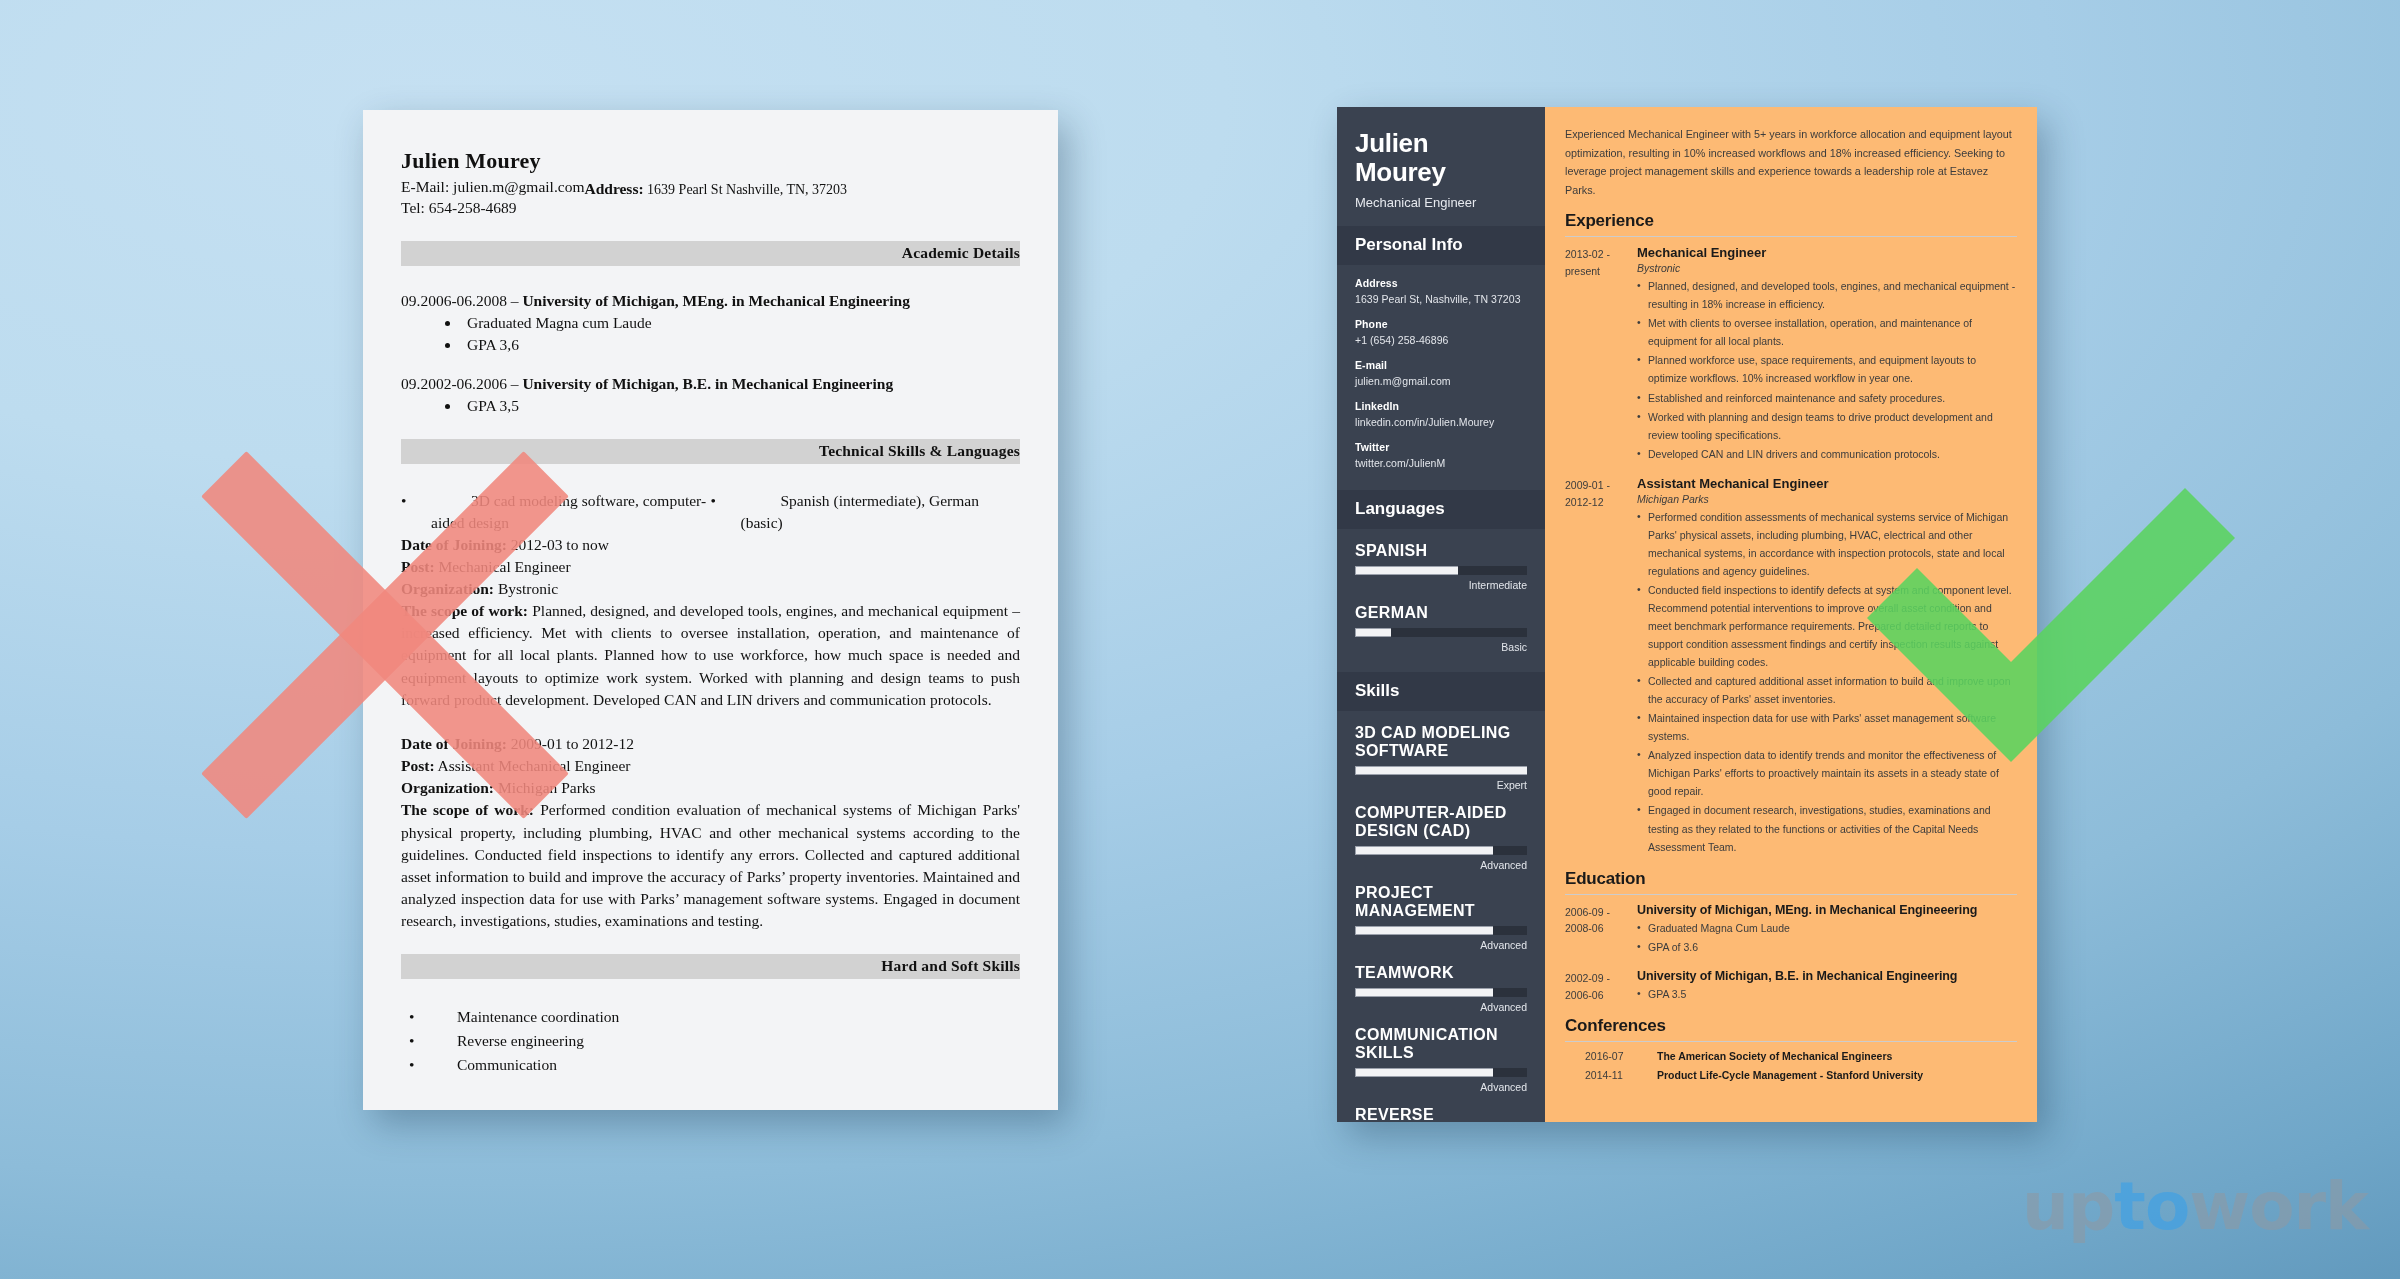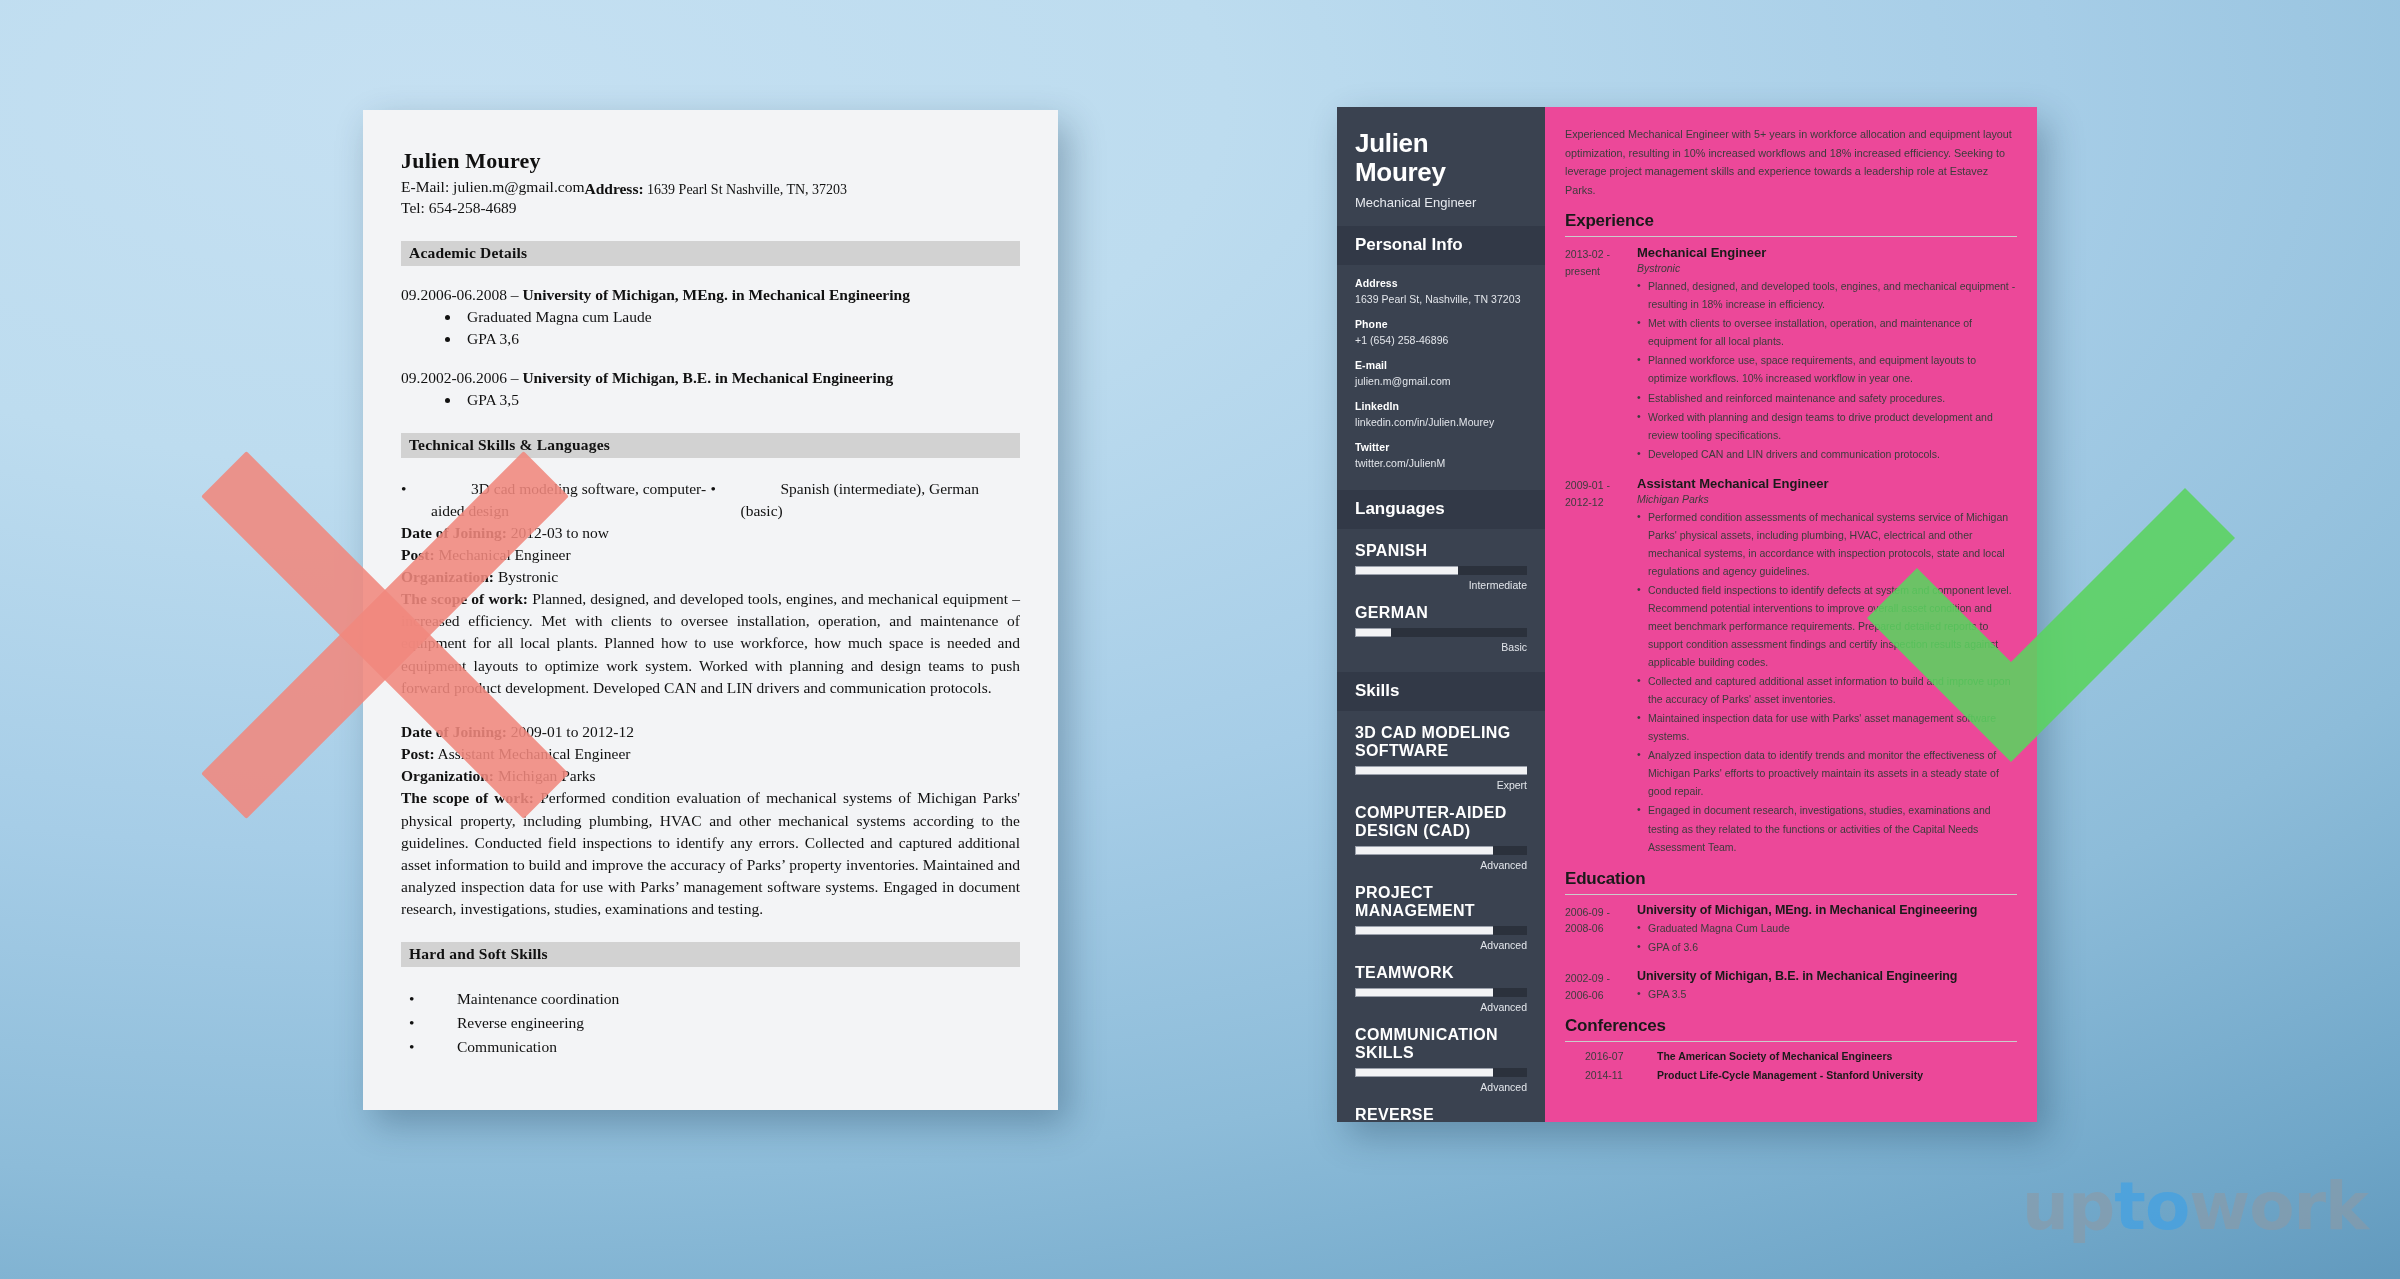--- a/index.html
+++ b/index.html
@@ -43,25 +43,25 @@
     align-items: flex-start;
     font-size: 15.5px;
     line-height: 1.35;
   }
   .bad-contact-left { }
   .bad-contact-right { padding-right: 30px; font-size: 14px; padding-top: 2px;}
   .bad-contact-right b { font-size: 15.5px; }
 
   .bad-bar {
     background: #d2d2d2;
-    text-align: left;
+    text-align: right;
     font-weight: bold;
     font-size: 15.5px;
     padding: 3px 0 4px 8px;
-    margin: 22px 0 20px 0;
+    margin: 22px 0 26px 0;
     letter-spacing: .2px;
   }
   .bad-edu-head {
     font-size: 15.5px;
     margin-top: 6px;
   }
   .bad-edu-head b { font-weight: bold; }
   .bad-ul {
     list-style: disc;
     margin: 2px 0 0 60px;
@@ -97,21 +97,21 @@
     width: 48px;
   }
 
   
   .resume-good {
     position: absolute;
     left: 1337px;
     top: 107px;
     width: 700px;
     height: 1015px;
-    background: #ec4899;
+    background: #fdba74;
     box-shadow: 10px 14px 34px rgba(20,50,75,0.32);
     display: flex;
     overflow: hidden;
     font-family: "Liberation Sans", sans-serif;
   }
   .good-side {
     width: 208px;
     flex: 0 0 208px;
     background: #3a4250;
     color: #fff;

